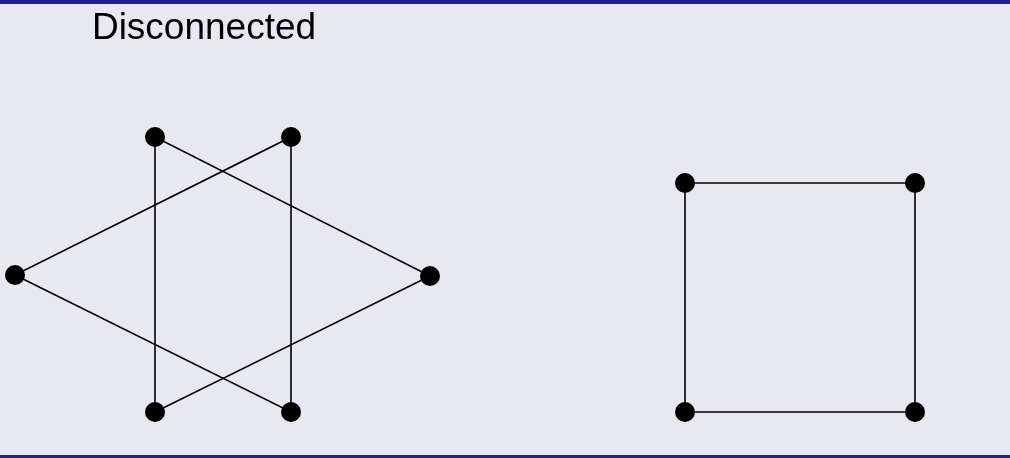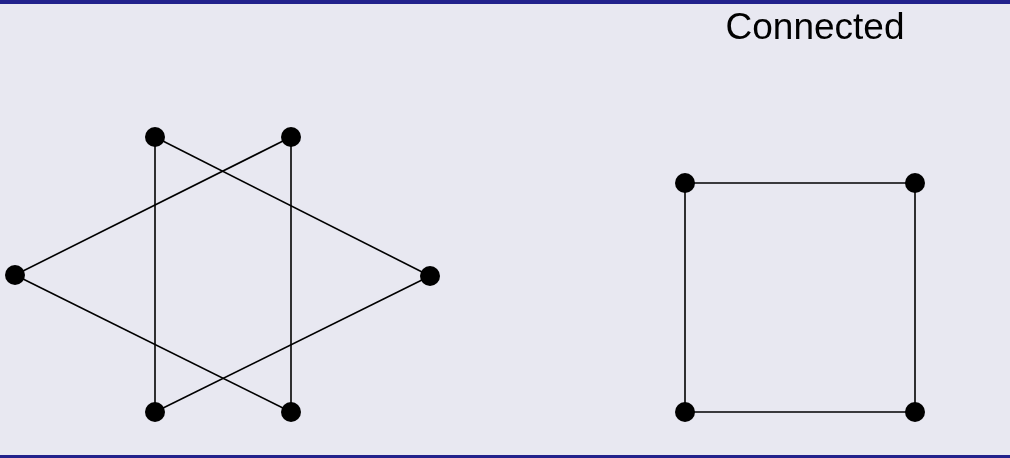--- a/index.html
+++ b/index.html
@@ -61,17 +61,17 @@
       <line x1="685" y1="183" x2="915" y2="183" stroke="#000000" stroke-width="1.6"></line>
       <line x1="915" y1="183" x2="915" y2="412" stroke="#000000" stroke-width="1.6"></line>
       <line x1="915" y1="412" x2="685" y2="412" stroke="#000000" stroke-width="1.6"></line>
       <line x1="685" y1="412" x2="685" y2="183" stroke="#000000" stroke-width="1.6"></line>
       <circle cx="685" cy="183" r="10" fill="#000000"></circle>
       <circle cx="915" cy="183" r="10" fill="#000000"></circle>
       <circle cx="685" cy="412" r="10" fill="#000000"></circle>
       <circle cx="915" cy="412" r="10" fill="#000000"></circle>
     </svg>
 
+  <div class="panel-title left-title">Disconnected</div>
 
-  <div class="panel-title right-title">Connected</div>
 
   <div class="edge-bar bottom"></div>
 </div>
 
 </body></html>

